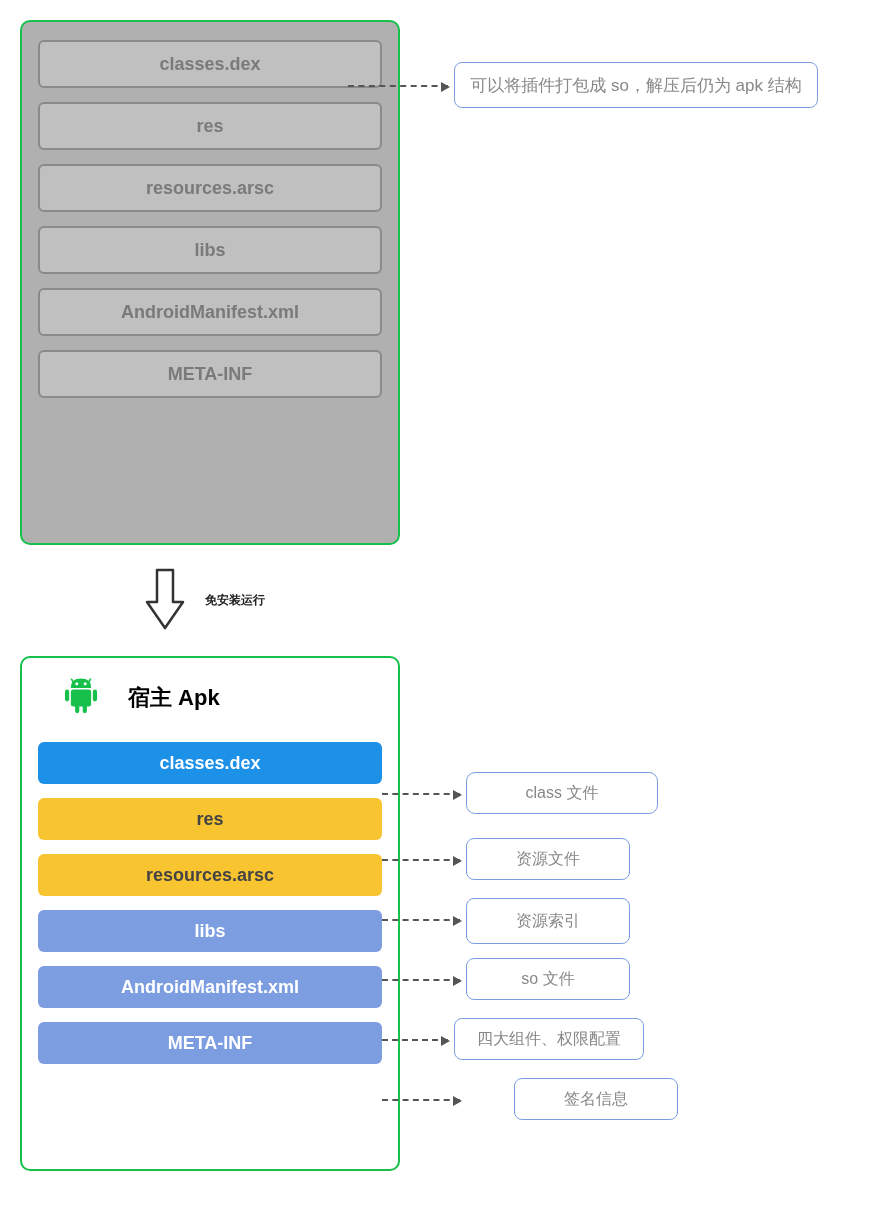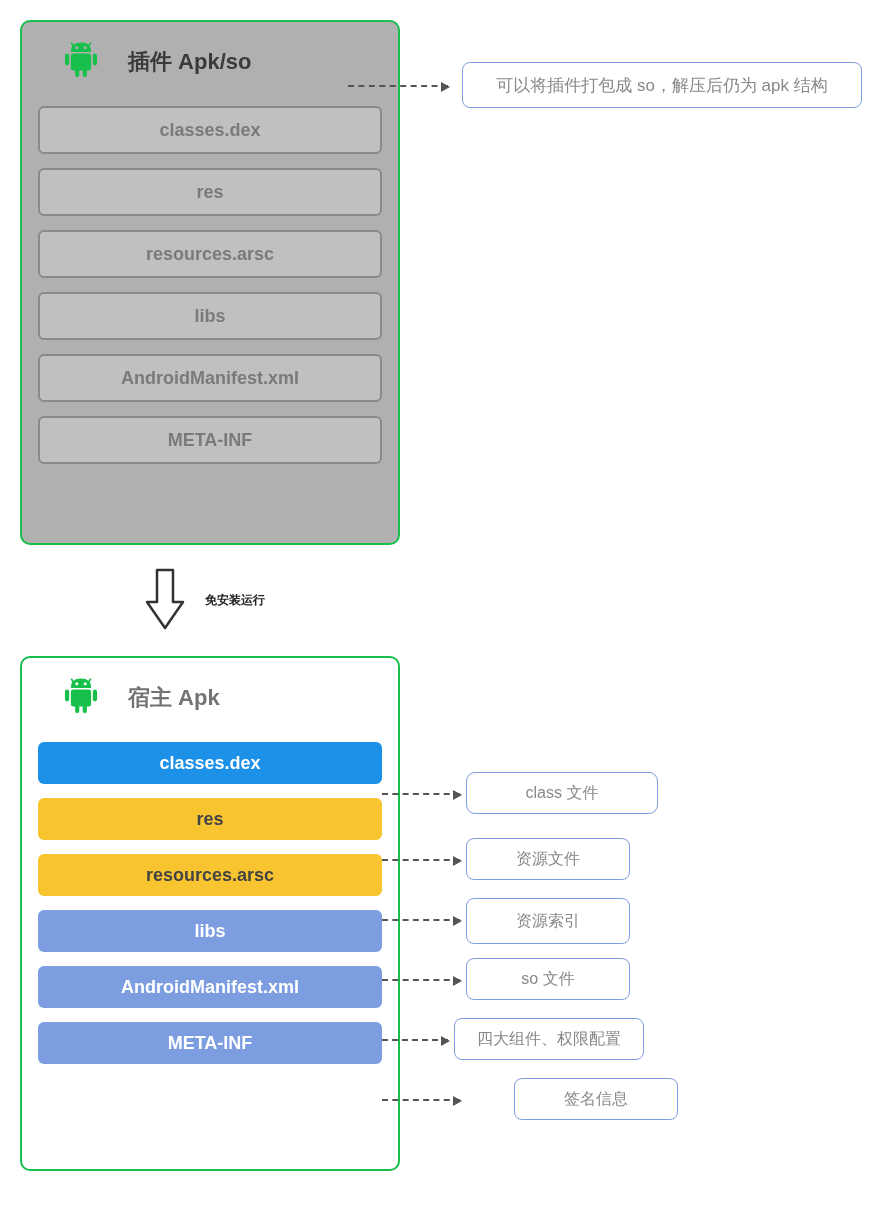--- a/index.html
+++ b/index.html
@@ -26,21 +26,21 @@
   }
   .panel.host {
     left: 0; top: 636px;
     width: 380px; height: 515px;
     background: #fff;
   }
 
   .panel-header { display: flex; align-items: center; gap: 20px; margin-left: 16px; margin-bottom: 22px; }
   .panel-title { font-size: 22px; font-weight: 700; }
   .panel.plugin .panel-title { color: #3a3a3a; }
-  .panel.host .panel-title { color: #737373; }
+  .panel.host .panel-title { color: #000000; }
 
   .android-icon { width: 54px; height: 44px; display: block; }
   .android-icon .robot { fill: #16c04a; }
 
   .rows { display: flex; flex-direction: column; gap: 14px; }
   .row {
     height: 48px;
     display: flex; align-items: center; justify-content: center;
     font-weight: 700; font-size: 18px;
     border-radius: 6px;
@@ -74,21 +74,21 @@
     display: flex; align-items: center; justify-content: center;
     padding: 0 14px;
     white-space: nowrap;
   }
   .callout.dex      { left: 446px; top: 752px; width: 192px; height: 42px; border-radius: 9px; }
   .callout.res      { left: 446px; top: 818px; width: 164px; height: 42px; }
   .callout.arsc     { left: 446px; top: 878px; width: 164px; height: 46px; }
   .callout.libs     { left: 446px; top: 938px; width: 164px; height: 42px; }
   .callout.manifest { left: 434px; top: 998px; width: 190px; height: 42px; }
   .callout.meta     { left: 446px; top:1058px; width: 164px; height: 42px; margin-left: 48px; }
-  .callout.plugin   { left: 434px; top: 42px;  width: 400px; height: 46px; font-size: 17px; margin-left: 8px; }
+  .callout.plugin   { left: 434px; top: 42px;  width: 364px; height: 46px; font-size: 17px; }
 
   
   .conn {
     position: absolute;
     height: 0;
     border-top: 2px dashed #555;
   }
   .conn::after {
     content: ""; position: absolute; right: -2px; top: -5.5px;
     border-left: 9px solid #555;
@@ -102,37 +102,20 @@
   .conn.c-libs    { left: 362px; top: 959px; width: 78px; }
   .conn.c-manifest{ left: 362px; top:1019px; width: 66px; }
   .conn.c-meta    { left: 362px; top:1079px; width: 78px; }
 </style>
 </head>
 <body>
 
 <div class="stage">
 
   <div class="panel plugin">
-    <div class="panel-header">
-      <svg class="android-icon" viewBox="0 0 64 52">
-        <g class="robot">
-          <path d="M20 14 Q20 3 32 3 Q44 3 44 14 L20 14 Z"></path>
-          <circle cx="27" cy="9" r="1.8" fill="#b0b0b0"></circle>
-          <circle cx="37" cy="9" r="1.8" fill="#b0b0b0"></circle>
-          <rect x="20.5" y="3" width="2" height="6" transform="rotate(-28 21 5)"></rect>
-          <rect x="41.5" y="3" width="2" height="6" transform="rotate(28 43 5)"></rect>
-          <rect x="20" y="16" width="24" height="20" rx="3"></rect>
-          <rect x="13" y="16" width="5" height="14" rx="2.5"></rect>
-          <rect x="46" y="16" width="5" height="14" rx="2.5"></rect>
-          <rect x="25" y="34" width="5" height="10" rx="2.5"></rect>
-          <rect x="34" y="34" width="5" height="10" rx="2.5"></rect>
-        </g>
-      </svg>
-      <div class="panel-title">插件 Apk/so</div>
-    </div>
     <div class="rows">
       <div class="row">classes.dex</div>
       <div class="row">res</div>
       <div class="row">resources.arsc</div>
       <div class="row">libs</div>
       <div class="row">AndroidManifest.xml</div>
       <div class="row">META-INF</div>
     </div>
   </div>
 

